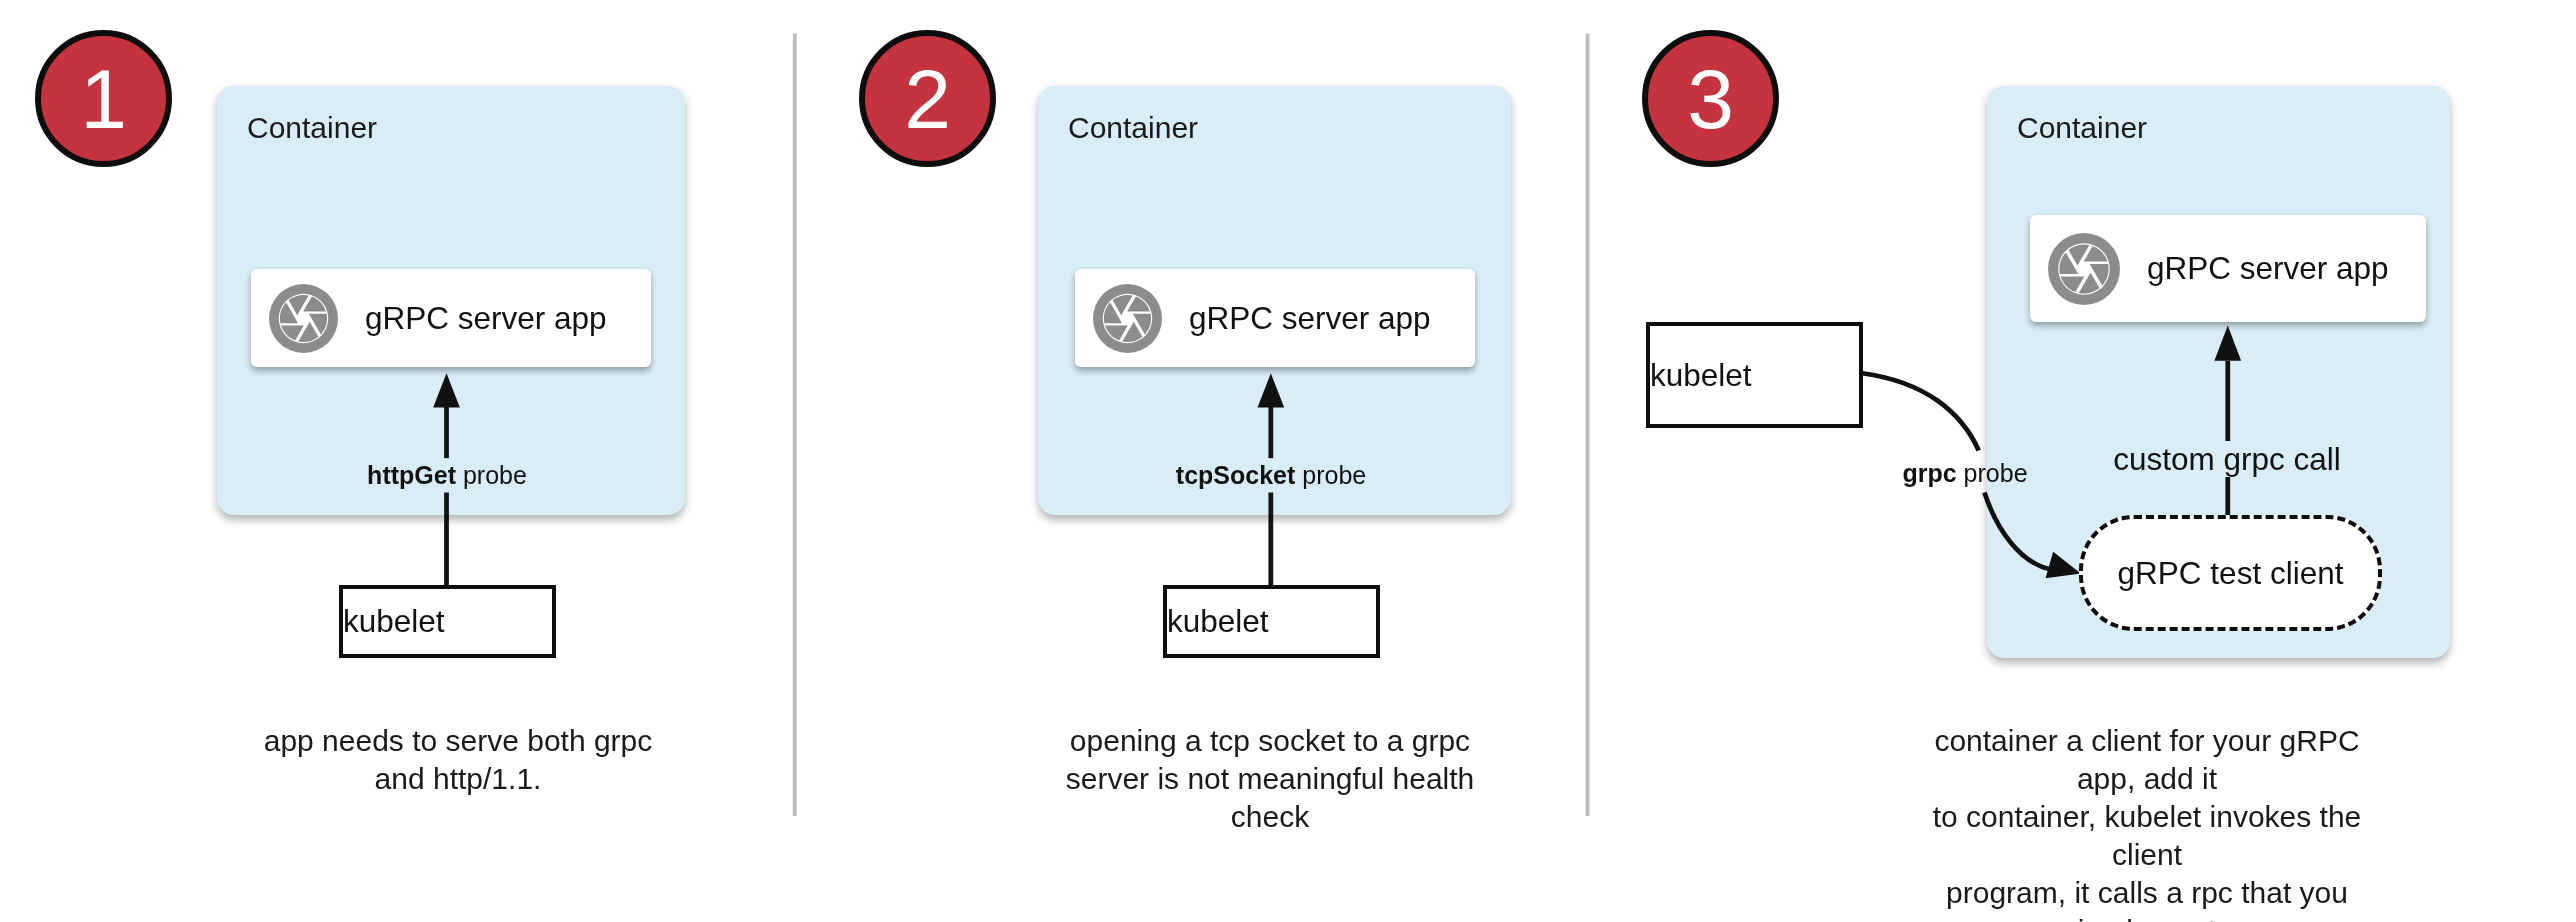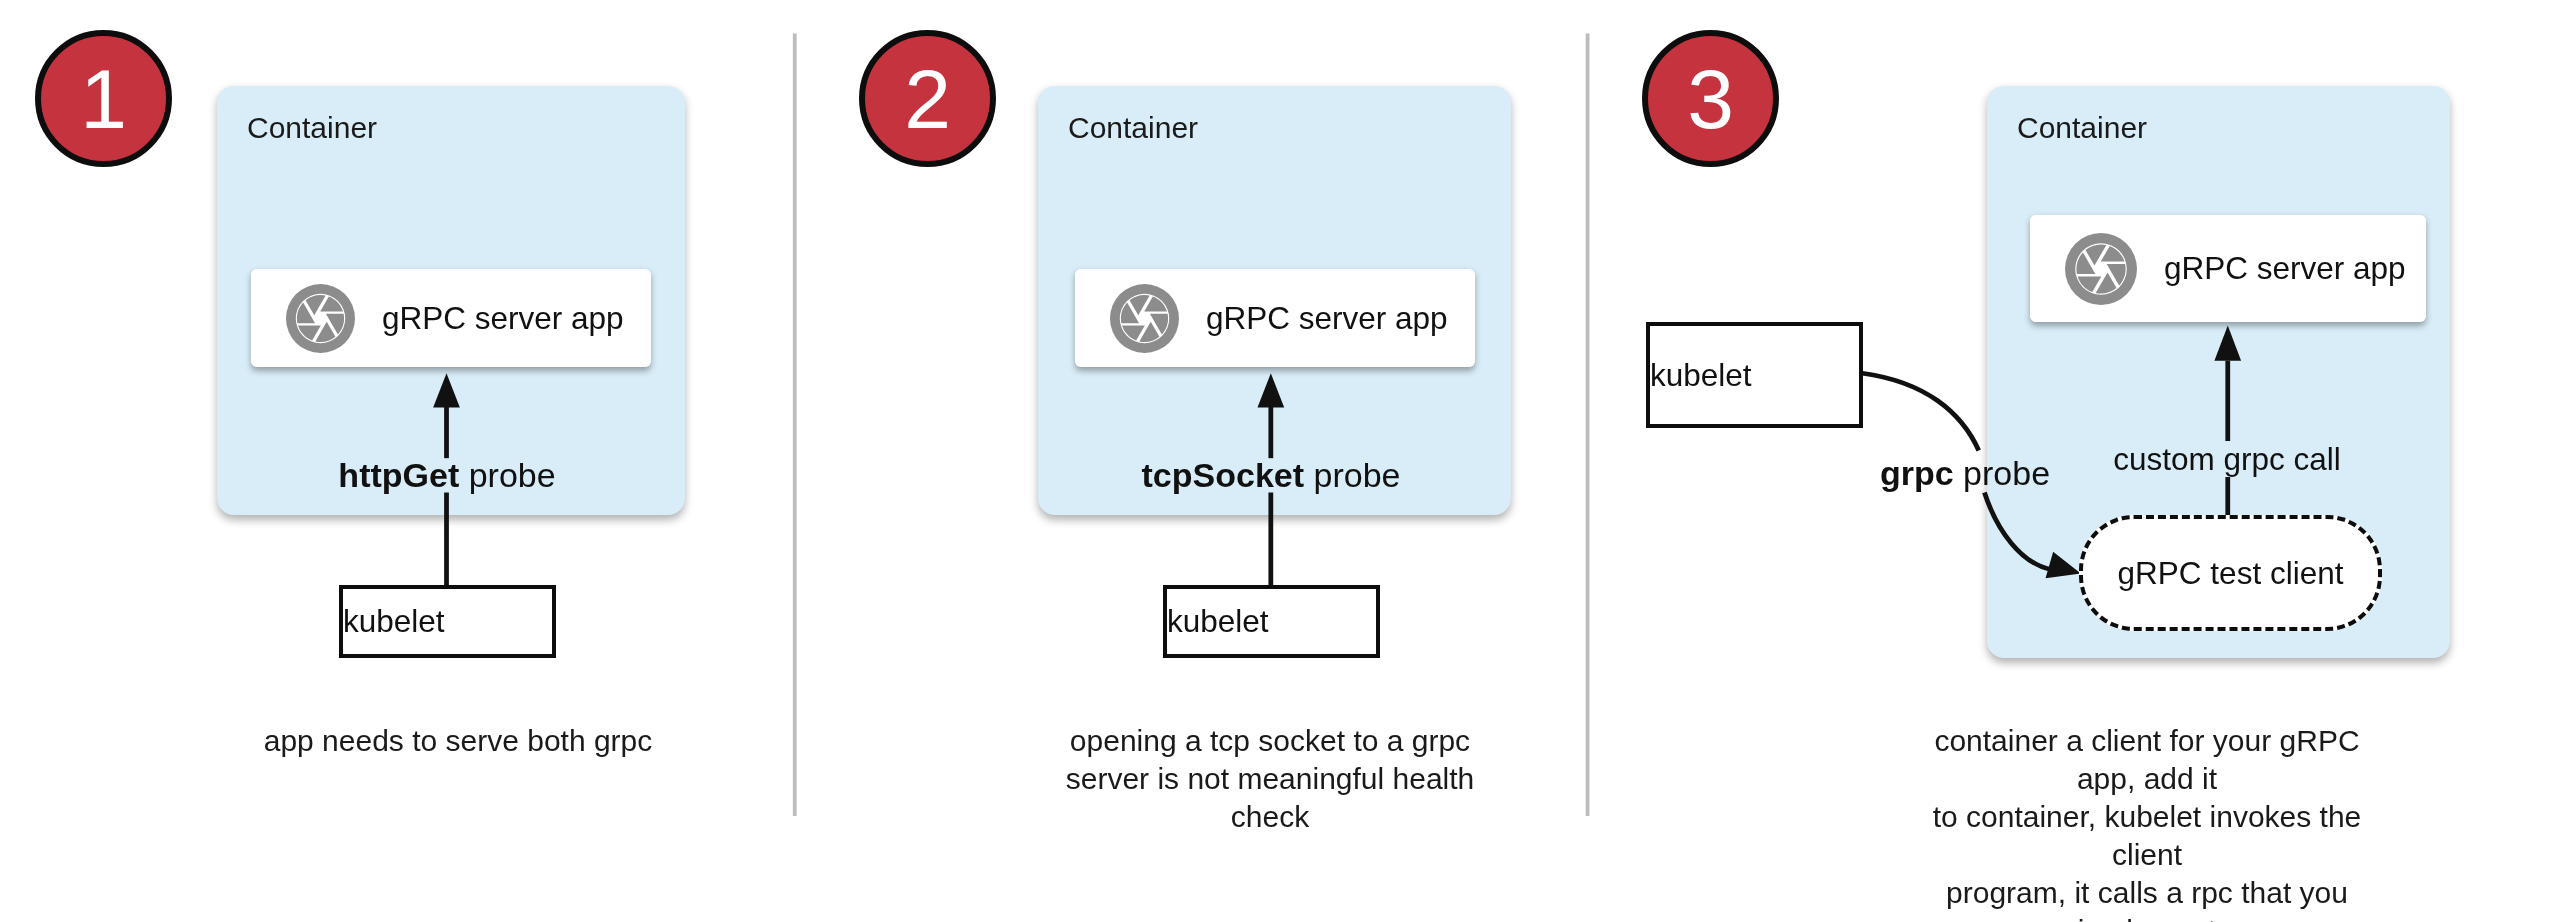--- a/index.html
+++ b/index.html
@@ -23,26 +23,26 @@
     position:absolute;background:var(--container-fill);border-radius:17px;
     box-shadow:0 4.8px 8.6px rgba(0,0,0,0.30);
   }
   .container-label{
     position:absolute;left:30px;top:25px;font-size:30px;color:#1a1a1a;
   }
 
   .app-card{
     position:absolute;background:#ffffff;border-radius:5.7px;
     box-shadow:0 3.8px 6.7px rgba(0,0,0,0.33);
-    display:flex;align-items:center;padding-left:35px;gap:27px;
+    display:flex;align-items:center;padding-left:18px;gap:27px;
   }
   .app-card .label{font-size:31.5px;color:#111;}
 
   .probe-label{
-    position:absolute;transform:translateX(-50%);font-size:34px;line-height:34px;
+    position:absolute;transform:translateX(-50%);font-size:25px;line-height:34px;
     white-space:pre;color:#111;
   }
   .probe-label .b{font-weight:700;}
 
   .kubelet-box{
     position:absolute;background:#ffffff;border:4.8px solid #0d0d0d;
     display:flex;align-items:center;font-size:31.5px;color:#111;
   }
 
   .test-client{
@@ -171,20 +171,21 @@
   <div class="kubelet-box layer-top" style="left:1646px;top:322px;width:217px;height:106px;">
     <span>kubelet</span>
   </div>
 
   <div class="test-client layer-top">
     <span>gRPC test client</span>
   </div>
 
   <div class="caption layer-top" style="left:458px;">
     <div>app needs to serve both grpc</div>
+    <div>and http/1.1.</div>
   </div>
   <div class="caption layer-top" style="left:1270px;">
     <div>opening a tcp socket to a grpc</div>
     <div>server is not meaningful health</div>
     <div>check</div>
   </div>
   <div class="caption layer-top" style="left:2147px;">
     <div>container a client for your gRPC app, add it</div>
     <div>to container, kubelet invokes the client</div>
     <div>program, it calls a rpc that you implement</div>

